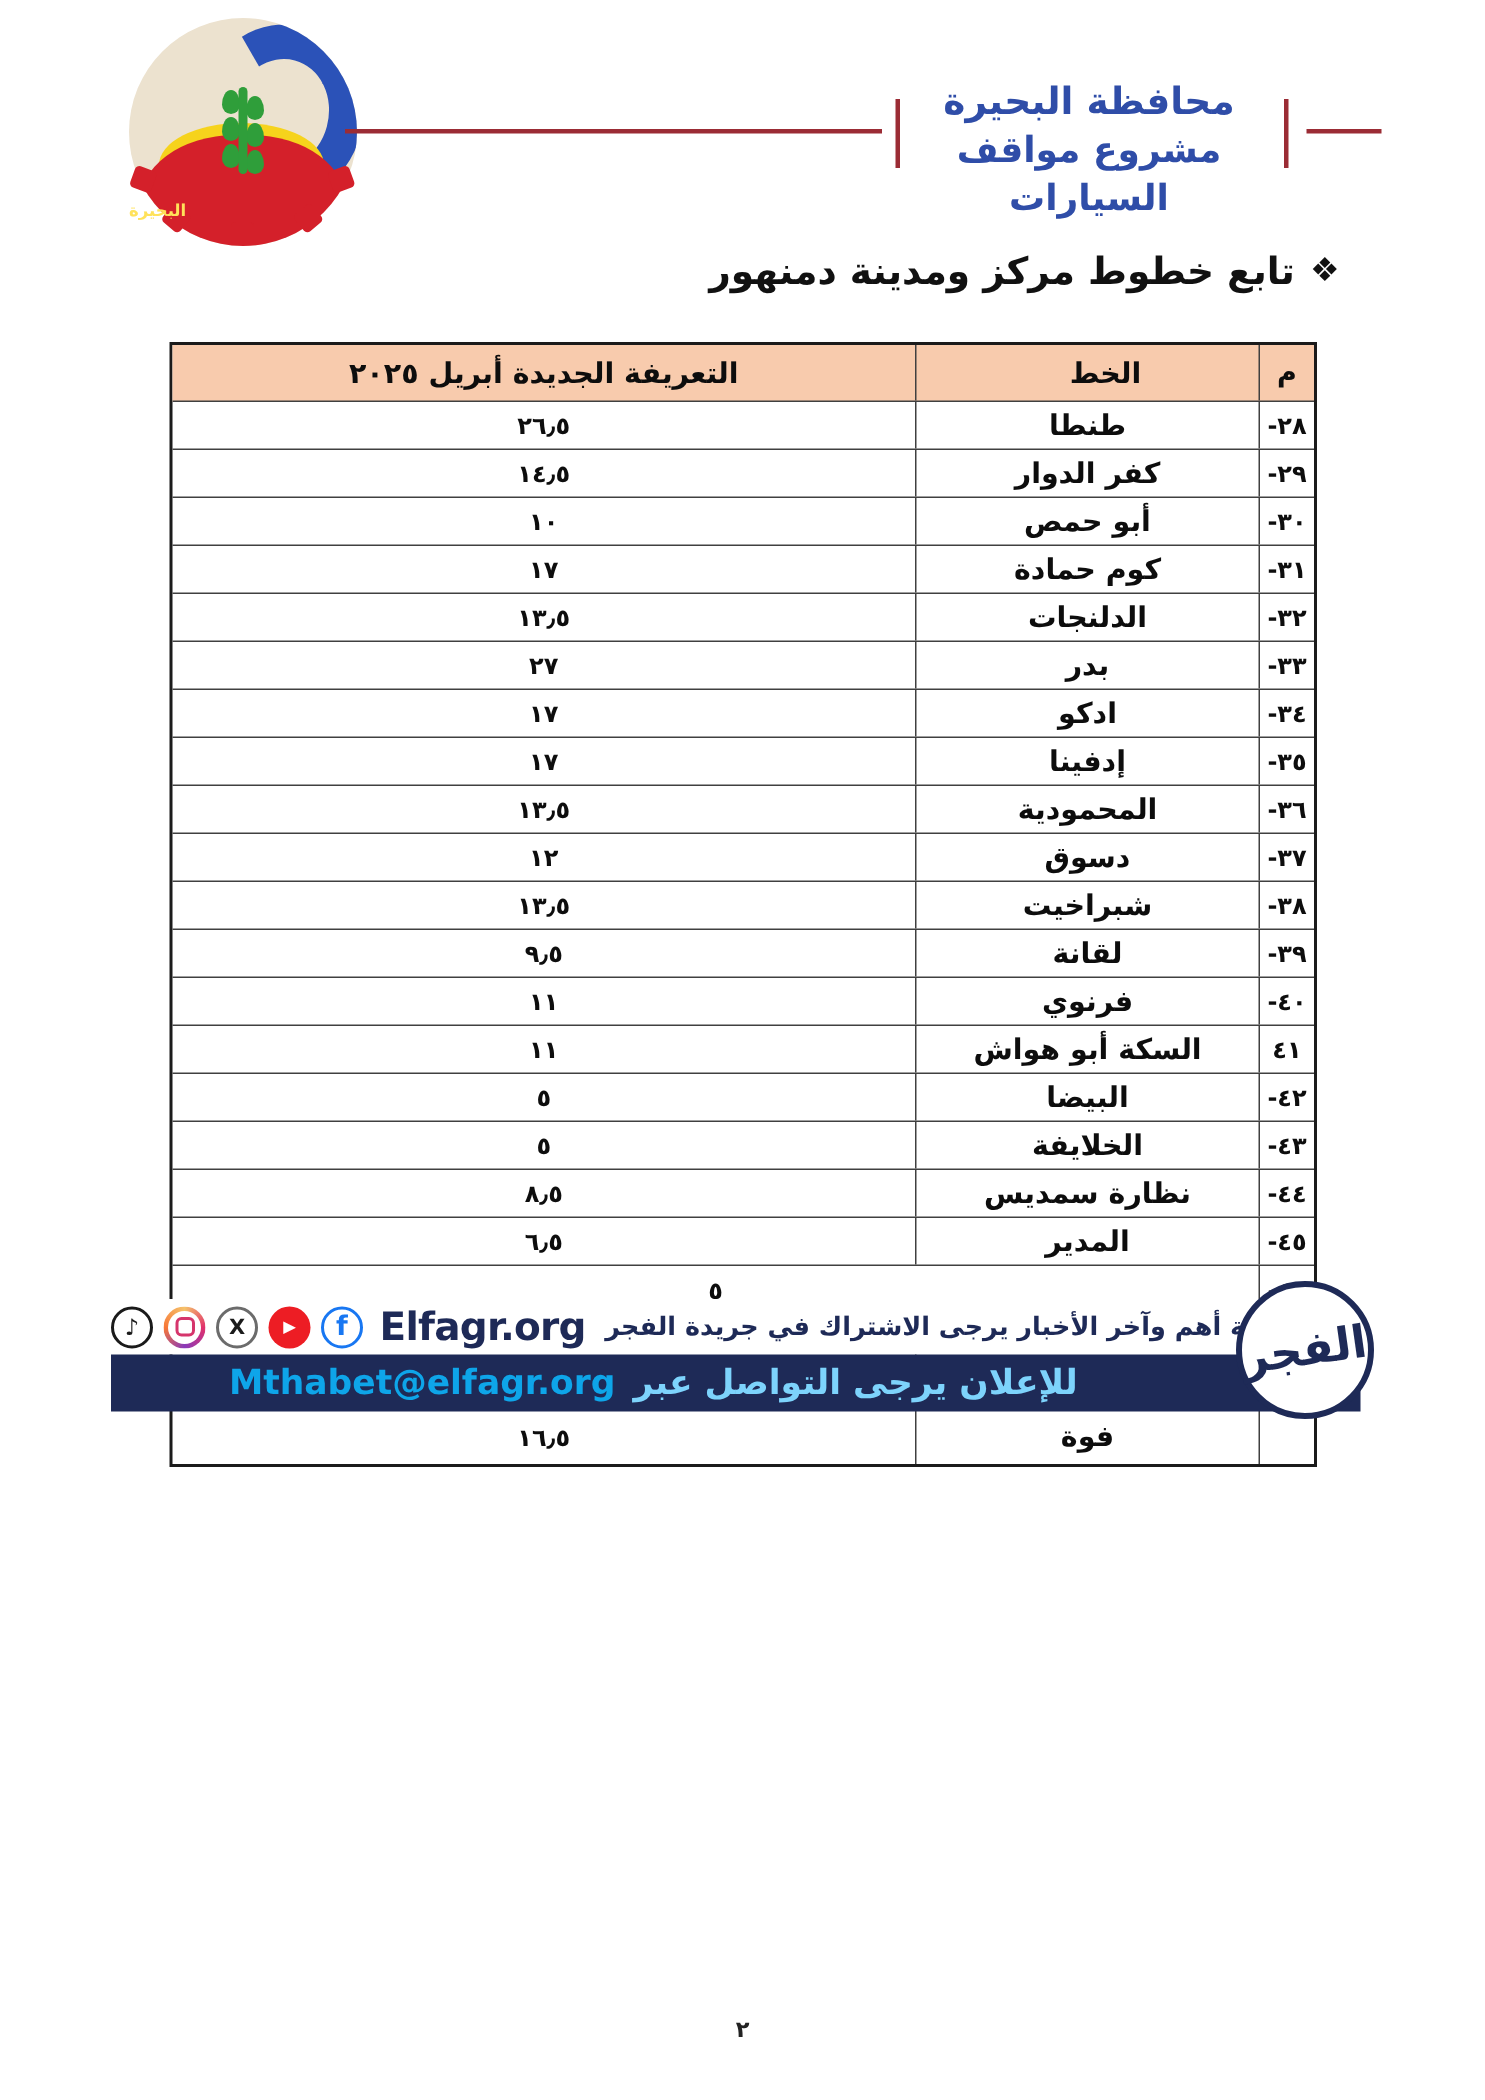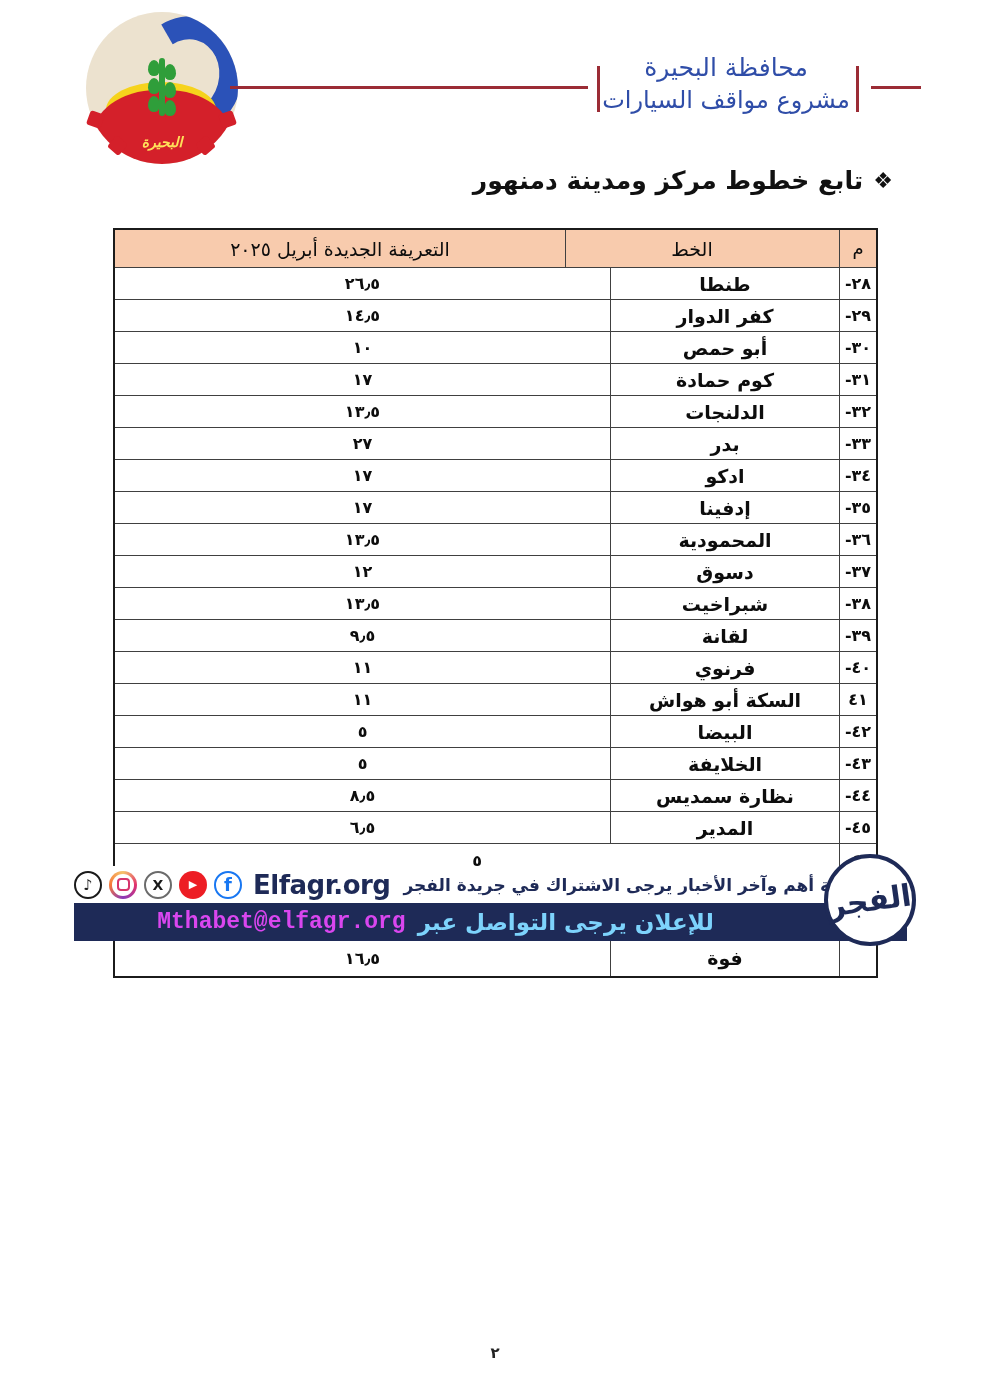--- a/index.html
+++ b/index.html
@@ -16,50 +16,50 @@
   .logo-stem { position:absolute; left:73px; top:46px; width:6px; height:58px; background:#2f9e3a; border-radius:3px; }
   .leaf { position:absolute; left:62px; top:48px; width:12px; height:16px; background:#2f9e3a;
           border-radius:50% 50% 50% 50% / 60% 60% 40% 40%;
           box-shadow:16px 4px 0 #2f9e3a, 0 18px 0 #2f9e3a, 16px 22px 0 #2f9e3a, 0 36px 0 #2f9e3a, 16px 40px 0 #2f9e3a; }
   .tooth { position:absolute; width:15px; height:15px; background:#d4202a; border-radius:3px; }
   .t1{left:2px;  top:100px; transform:rotate(20deg);}
   .t2{left:24px; top:126px; transform:rotate(40deg);}
   .t3{left:68px; top:136px;}
   .t4{left:112px;top:126px; transform:rotate(-40deg);}
   .t5{left:134px;top:100px; transform:rotate(-20deg);}
-  .logo-caption { position:absolute; left:0; right:0; top:122px; text-align:center; color:#ffe25a;
-                  font-size:14px; font-weight:bold; z-index:3;font-style:italic; }
+  .logo-caption { position:absolute; left:0; right:0; top:122px; color:#ffe25a;
+                  font-size:11px; font-weight:bold; z-index:3; }
 
   .rule { position:absolute; height:3px; background:#9b2c35; }
   .rule-left  { left:230px; top:86px; width:358px; }
   .rule-right { left:871px; top:86px; width:50px; }
   .vbar { position:absolute; width:3px; height:46px; top:66px; background:#9b2c35; }
   .vbar-1 { left:597px; } .vbar-2 { left:856px; }
 
   .hdr-titles { position:absolute; left:600px; top:52px; width:252px; text-align:center;
-                color:#2f4da8; font-weight:400; direction:rtl; }
+                color:#2f4da8; font-weight:700; direction:rtl; }
   .hdr-titles .l1 { font-size:25px; line-height:32px; }
   .hdr-titles .l2 { font-size:24px; line-height:32px; }
 
   
   .doc-title { position:absolute; top:166px; right:97px; direction:rtl; display:flex; align-items:center; gap:10px;
                color:#111; font-weight:800; font-size:25px; }
   .doc-title .bullet { font-size:22px; }
 
   
   .ttable { position:absolute; left:113px; top:228px; width:765px; direction:rtl;
             border:2px solid #1b1b1b; background:#fff; }
   .trow { display:flex; border-bottom:1px solid #404040; }
   .trow:last-child { border-bottom:none; }
   .cell { display:flex; align-items:center; justify-content:center; color:#0d0d0d; }
   .c-no { width:37px; border-left:1px solid #404040; font-size:16px; font-weight:700; }
   .c-line { width:229px; border-left:1px solid #404040; font-size:19px; font-weight:700; }
   .c-tariff { flex:1; font-size:16px; font-weight:700; }
   .thead { height:38px; background:#f8cbad; }
-  .thead .cell { font-weight:400;margin-left:45px; }
+  .thead .cell { font-weight:700; }
   .thead .c-no { font-size:18px; }
   .thead .c-line { font-size:19px;padding-left:24px; }
   .thead .c-tariff { font-size:19px; }
   .drow { height:32px; }
   .hidden-band { height:64px; }
   .last-row { height:36px; }
 
   
   .banner-strip { position:absolute; left:62px; top:866px; width:858px; height:37px; background:#ffffff;
                   display:flex; align-items:center; gap:7px; padding-left:12px; direction:ltr; z-index:5; }
@@ -73,21 +73,21 @@
   .ic-x { border:2px solid #6b6b6b; color:#1a1a1a; font-size:14px; font-weight:800; }
   .ic-yt { background:#ed1d24; color:#fff; font-size:11px; }
   .ic-fb { border:2px solid #1877f2; color:#1877f2; font-size:18px; font-weight:800; }
   .site-link { color:#1e2a57; font-weight:800; font-size:26px; letter-spacing:-0.5px; margin:0 6px 0 4px; }
   .subscribe-text { direction:rtl; color:#1e2a57; font-weight:700; font-size:17px; white-space:nowrap; }
 
   .banner-bar { position:absolute; left:74px; top:903px; width:833px; height:38px; background:#1e2a57;
                 display:flex; align-items:center; justify-content:center; gap:12px; direction:rtl;
                 padding-left:10px; padding-right:120px; z-index:6; }
   .contact-text { color:#7dd3fc; font-weight:700; font-size:23px; white-space:nowrap; }
-  .contact-email { color:#d946ef; font-weight:700; font-size:23px; direction:ltr; white-space:nowrap;font-family:Liberation Mono, monospace; }
+  .contact-email { color:#0ea5e9; font-weight:700; font-size:23px; direction:ltr; white-space:nowrap; }
 
   .fajr-badge { position:absolute; left:824px; top:854px; width:92px; height:92px; background:#fff;
                 border:4px solid #1e2a57; border-radius:50%; display:flex; align-items:center; justify-content:center;
                 z-index:7; }
   .fajr-badge span { color:#1e2a57; font-size:30px; font-weight:800; transform:rotate(-8deg); }
 
   
   .page-number { position:absolute; left:0; right:0; top:1344px; text-align:center;
                  font-size:15px; font-weight:700; color:#222; }
 </style>

